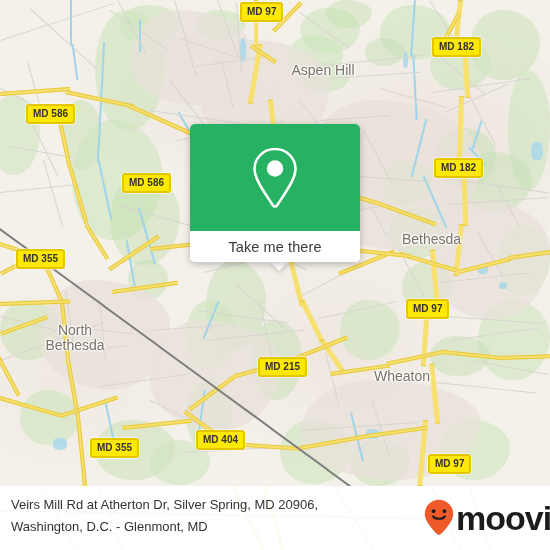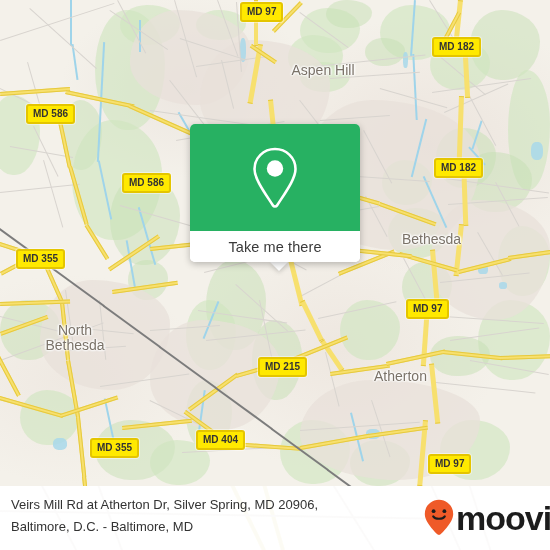--- a/index.html
+++ b/index.html
@@ -345,21 +345,21 @@
       <div class="shield" style="left:90px;top:438px;">MD 355</div>
       <div class="shield" style="left:196px;top:430px;">MD 404</div>
       <div class="shield" style="left:428px;top:454px;">MD 97</div>
     </div>
 
     <div class="placename two" style="left:278px;top:63px;">Aspen
 Hill</div>
     <div class="placename" style="left:402px;top:232px;">Bethesda</div>
     <div class="placename two" style="left:30px;top:315px;margin-top:8px;">North
 Bethesda</div>
-    <div class="placename" style="left:374px;top:369px;">Atherton</div>
+    <div class="placename" style="left:374px;top:369px;">Wheaton</div>
 
     <div class="card">
       <div class="card-top">
         <svg class="pin-svg" width="56" height="66" viewBox="0 0 56 66" aria-hidden="true">
           <path d="M28 4 C16.5 4 7.5 12.9 7.5 24 C7.5 34 18 48 26 60.5 C26.9 61.9 29.1 61.9 30 60.5 C38 48 48.5 34 48.5 24 C48.5 12.9 39.5 4 28 4 Z" fill="none" stroke="#ffffff" stroke-width="2.6" stroke-linejoin="round"></path>
           <circle cx="28" cy="23.5" r="8.2" fill="#ffffff"></circle>
         </svg>
       </div>
       <div class="card-btn">Take me there</div>
     </div>
@@ -372,21 +372,21 @@
       <i style="left:96px;top:-10px;width:120px;height:2px;transform:rotate(70deg);"></i>
       <i class="y" style="left:228px;top:-14px;width:120px;height:4px;transform:rotate(64deg);"></i>
       <i class="y" style="left:262px;top:-16px;width:110px;height:4px;transform:rotate(74deg);"></i>
       <i style="left:330px;top:-8px;width:110px;height:2px;transform:rotate(58deg);"></i>
       <i style="left:430px;top:-6px;width:90px;height:2px;transform:rotate(66deg);"></i>
       <i style="left:470px;top:-2px;width:90px;height:2px;transform:rotate(72deg);"></i>
       <i style="left:0px;top:24px;width:550px;height:2px;transform:rotate(1deg);"></i>
     </div>
     <div class="footer-title">
       <div>Veirs Mill Rd at Atherton Dr, Silver Spring, MD 20906,</div>
-      <div>Baltimore, D.C. - Baltimore, MD</div>
+      <div>Washington, D.C. - Glenmont, MD</div>
     </div>
   </div>
 
   <div class="logo">
     <svg width="30" height="37" viewBox="0 0 30 37" aria-hidden="true">
       <path d="M15 0.8 C7.1 0.8 0.8 7.1 0.8 14.9 C0.8 23.2 11.4 33.3 13.9 35.6 C14.5 36.2 15.5 36.2 16.1 35.6 C18.6 33.3 29.2 23.2 29.2 14.9 C29.2 7.1 22.9 0.8 15 0.8 Z" fill="#ef5a28"></path>
       <circle cx="9.6" cy="12.2" r="1.9" fill="#1c1c1c"></circle>
       <circle cx="20.4" cy="12.2" r="1.9" fill="#1c1c1c"></circle>
       <path d="M9.2 17.4 C11.2 20.6 18.8 20.6 20.8 17.4" fill="none" stroke="#1c1c1c" stroke-width="2.1" stroke-linecap="round"></path>
     </svg>

